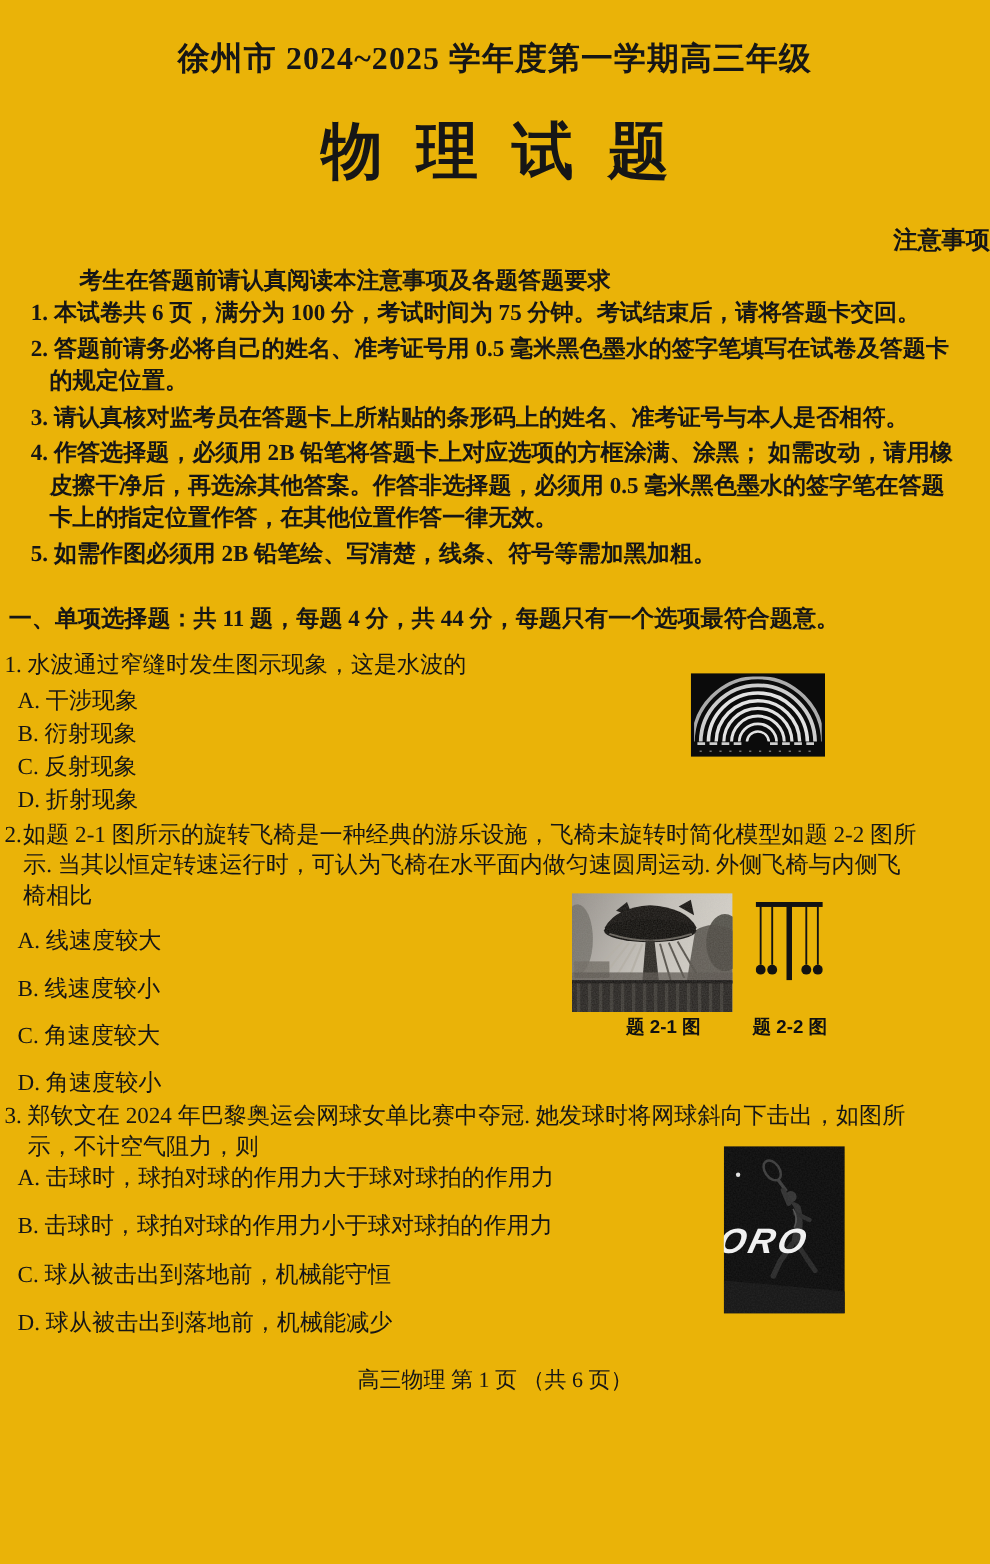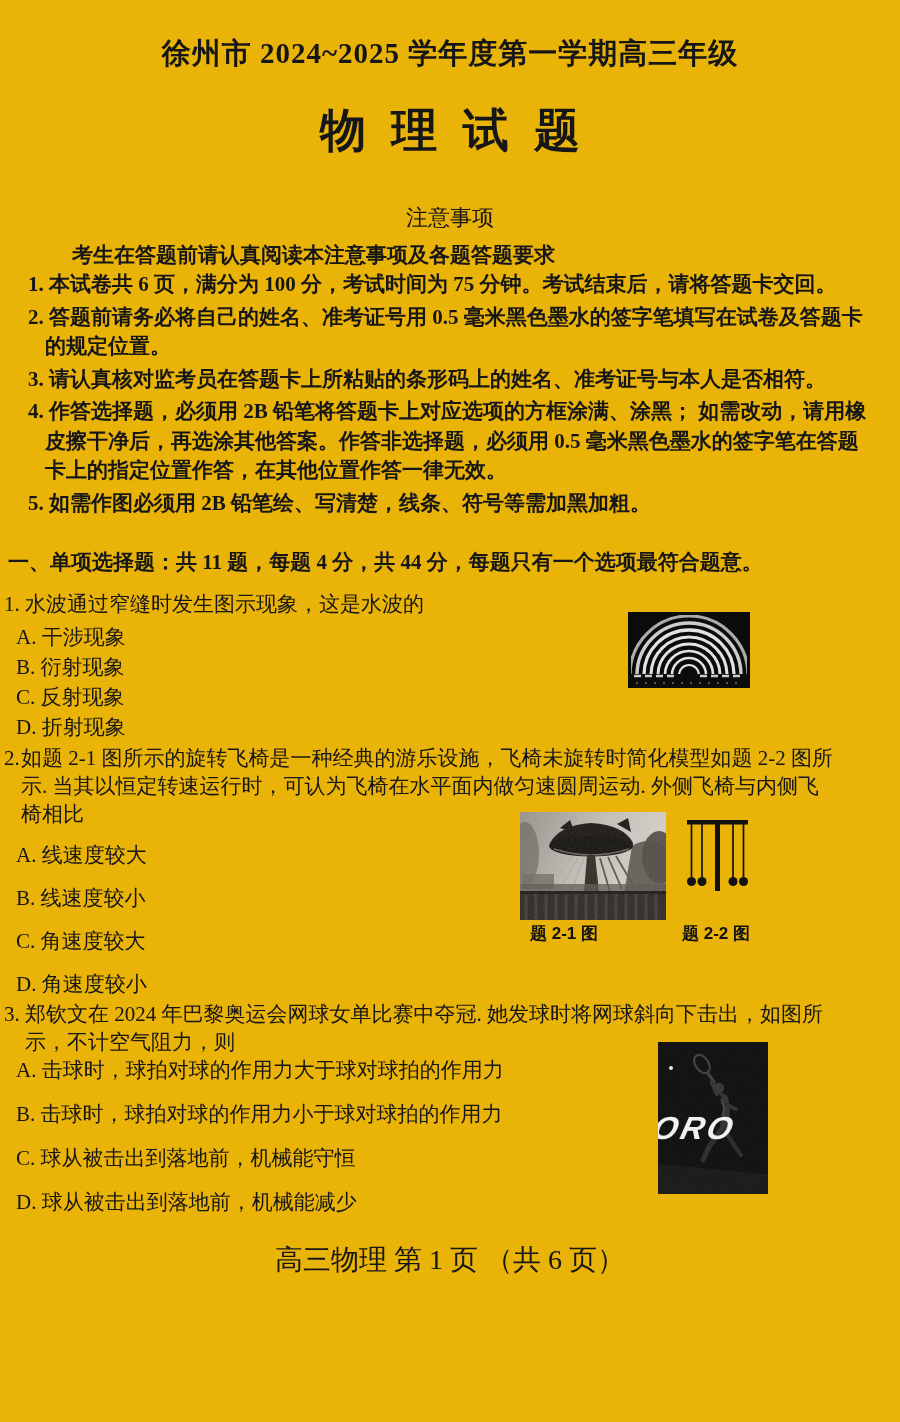--- a/index.html
+++ b/index.html
@@ -7,24 +7,24 @@
     position:relative; width:900px; height:1422px; margin:0 auto;
     background:#eab308; overflow:hidden;
     font-family:"Liberation Serif","DejaVu Serif",serif;
     color:#161616;
   }
   .abs { position:absolute; }
 
   .header-line { top:34px; left:0; right:0; text-align:center;
     font-size:29px; font-weight:700; letter-spacing:1px; }
   .main-title { top:100px; left:0; right:0; text-align:center;
-    font-size:46px; font-weight:700; letter-spacing:0.55em; text-indent:0.55em; }
-
-  .notice-title { top:203px; left:0; right:0; text-align:center;
-    font-size:22px; font-weight:400; }
+    font-size:56px; font-weight:700; letter-spacing:0.55em; text-indent:0.55em; }
+
+  .notice-title { top:203px; left:0; right:0; text-align:right;
+    font-size:22px; font-weight:700; }
   .notice-intro { top:241px; left:28px; font-size:21px; font-weight:700;margin-left:44px; }
   .notice-list { top:270px; left:28px; width:856px;
     font-size:21px; font-weight:700; line-height:29.5px; }
   .notice-item { padding-left:17px; text-indent:-17px;
     white-space:pre-line; margin-bottom:3px; }
 
   .section-heading { top:548px; left:8px; font-size:21px; font-weight:700; }
 
   .question { position:absolute; left:4px; width:888px; font-size:21px; }
   .q1 { top:590px; } .q2 { top:744px; } .q3 { top:1000px; }
@@ -37,27 +37,27 @@
   .q2 .options { margin-top:6px;  line-height:43px; }
   .q3 .options { margin-top:-8px; line-height:44px; }
 
   .figure { position:absolute; }
   .fig-wave     { left:628px; top:612px; width:122px; height:76px; }
   .fig-carousel { left:520px; top:812px; width:146px; height:108px; }
   .fig-model    { left:687px; top:820px; width:61px;  height:76px; }
   .fig-tennis   { left:658px; top:1042px; width:110px; height:152px; }
   .figure svg { display:block; width:100%; height:100%; }
 
-  .fig-caption { position:absolute; text-align:left;
+  .fig-caption { position:absolute; text-align:center;
     font-family:"Liberation Sans","DejaVu Sans",sans-serif;
     font-size:17px; font-weight:700; color:#111; }
   .cap1 { left:530px; top:922px; width:146px; }
   .cap2 { left:682px; top:922px; width:72px; }
 
-  .footer { top:1241px; left:0; right:0; text-align:center; font-size:28px; }
+  .footer { top:1241px; left:0; right:0; text-align:center; font-size:20px; }
 </style>
 </head>
 <body>
 
 <div class="page">
 
   <div class="abs header-line">徐州市 2024~2025 学年度第一学期高三年级</div>
 
   <div class="abs main-title">物理试题</div>
 

